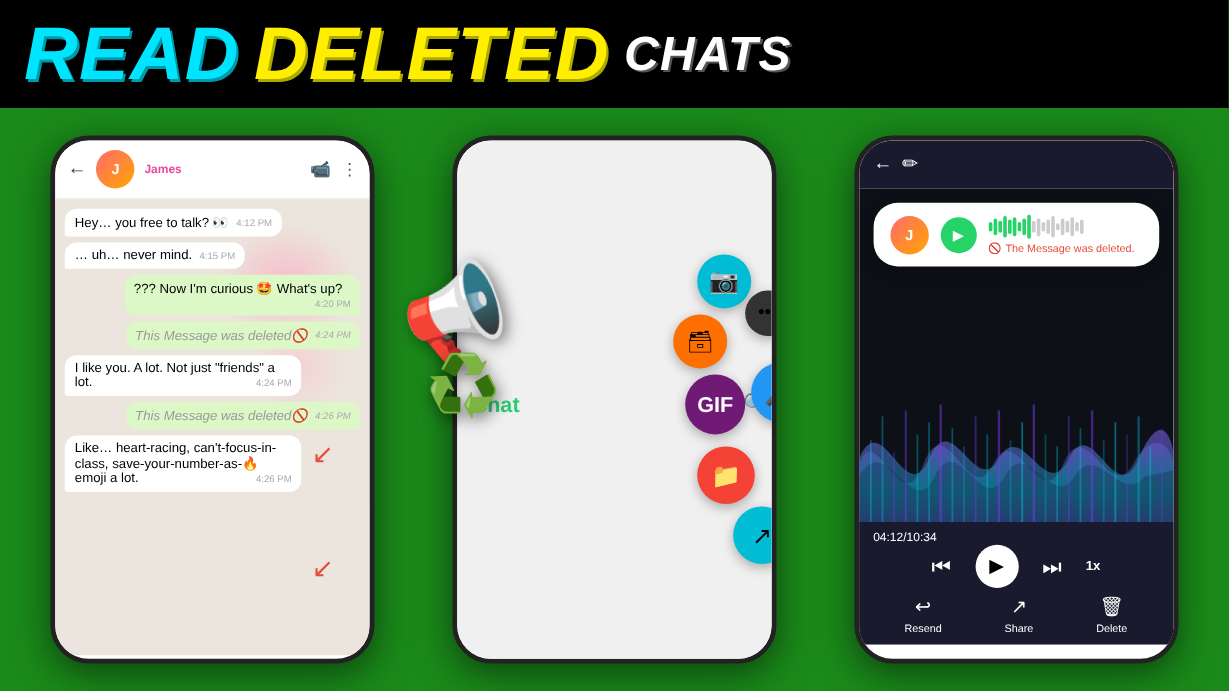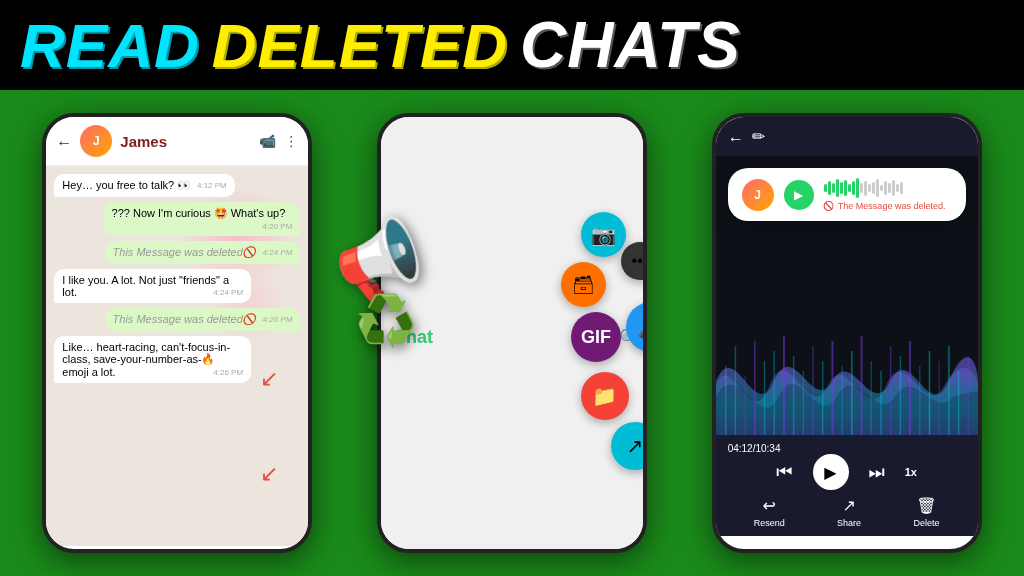--- a/index.html
+++ b/index.html
@@ -33,21 +33,21 @@
     }
     .header-deleted {
       font-size: 62px;
       font-weight: 900;
       color: #ffee00;
       font-style: italic;
       text-shadow: 2px 2px 0 #aaaa00;
       letter-spacing: 1px;
     }
     .header-chats {
-      font-size: 64px;
+      font-size: 40px;
       font-weight: 900;
       color: #ffffff;
       font-style: italic;
       text-shadow: 2px 2px 0 #555;
       letter-spacing: 1px;
     }
 
     
     .content {
       width: 100%;
@@ -95,23 +95,23 @@
       background: linear-gradient(135deg, #ff6b6b, #ffa500);
       display: flex;
       align-items: center;
       justify-content: center;
       color: #fff;
       font-size: 12px;
       font-weight: bold;
       flex-shrink: 0;
     }
     .contact-name {
-      font-size: 15px;
+      font-size: 10px;
       font-weight: 700;
-      color: #7f1d1d;
+      color: #ec4899;
       flex: 1;
     }
     .phone-icons {
       display: flex;
       gap: 8px;
       color: #555;
       font-size: 14px;
     }
     .chat-bg {
       background: #ece5dd;
@@ -375,20 +375,23 @@
       <div class="avatar-circle">J</div>
       <span class="contact-name">James</span>
       <div class="phone-icons">
         <span>📹</span>
         <span>⋮</span>
       </div>
     </div>
     <div class="chat-bg msg-flex">
       <div class="msg-received">
         Hey… you free to talk? 👀<span class="msg-time">4:12 PM</span>
+      </div>
+      <div class="msg-received">
+        … uh… never mind.<span class="msg-time">4:15 PM</span>
       </div>
       <div class="msg-sent">
         ??? Now I'm curious 🤩 What's up?<span class="msg-time">4:20 PM</span>
       </div>
       <div class="msg-deleted-sent">
         This Message was deleted🚫<span class="msg-time">4:24 PM</span>
       </div>
       <span class="red-arrow" style="top:200px">↙</span>
       <div class="msg-received">
         I like you. A lot. Not just "friends" a lot.<span class="msg-time">4:24 PM</span>

